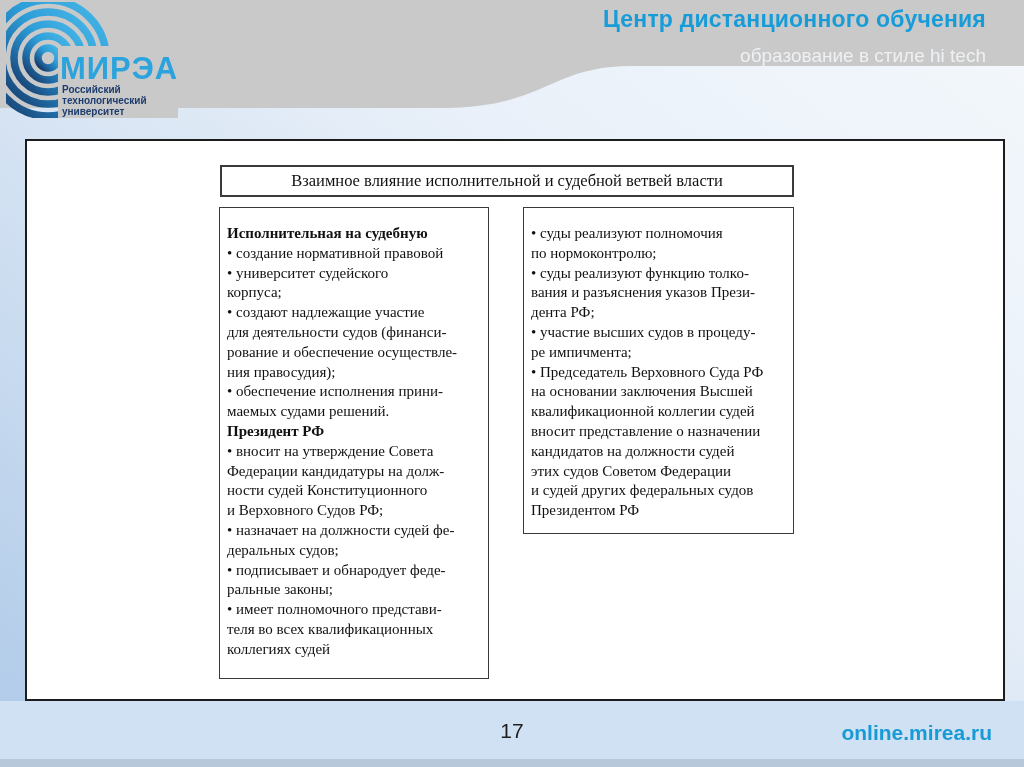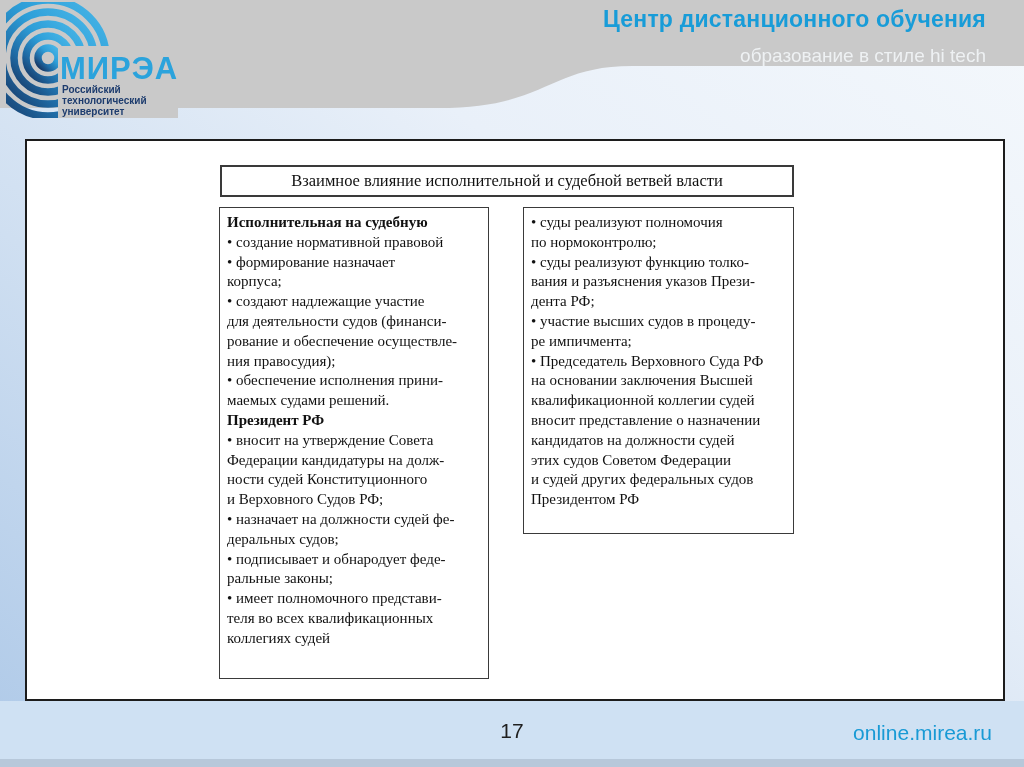--- a/index.html
+++ b/index.html
@@ -14,33 +14,33 @@
   .header-subtitle{font-size:19px;color:#eef1f3;margin-top:12px;}
   .logo{position:absolute;top:2px;left:6px;z-index:3;}
 
   
   .content-box{position:absolute;left:25px;top:139px;width:976px;height:558px;
                background:#ffffff;border:2px solid #1c1c1c;z-index:1;}
   .slide-title-box{position:absolute;left:193px;top:24px;width:570px;height:28px;
                    border:2px solid #3a3a3a;display:flex;align-items:center;justify-content:center;}
   .slide-title{font-family:"Liberation Serif",serif;font-weight:normal;font-size:16.5px;color:#111;}
 
-  .col{position:absolute;border:1px solid #3a3a3a;padding:5px 7px;box-sizing:border-box;
+  .col{position:absolute;border:1px solid #3a3a3a;padding:16px 7px;box-sizing:border-box;
        font-family:"Liberation Serif",serif;font-size:15px;color:#111;}
   .col-left{left:192px;top:66px;width:270px;height:472px;}
   .col-right{left:496px;top:66px;width:271px;height:327px;}
   .line{line-height:19.8px;white-space:nowrap;}
   .line.bold{font-weight:bold;}
 
   
   .footer{position:absolute;left:0;bottom:0;width:1024px;height:66px;background:#cfe1f3;z-index:1;}
   .footer-strip{position:absolute;left:0;bottom:0;width:1024px;height:8px;background:#b7c8da;}
   .page-number{position:absolute;left:0;top:18px;width:1024px;text-align:center;
                font-size:21px;color:#1f1f1f;}
-  .site-link{position:absolute;right:32px;top:20px;font-size:21px;font-weight:normal;color:#189ad5;}
+  .site-link{position:absolute;right:32px;top:20px;font-size:21px;font-weight:bold;color:#189ad5;}
 </style>
 </head>
 <body>
 
 <div class="page">
 
   <svg class="header-wave" viewBox="0 0 1024 112" xmlns="http://www.w3.org/2000/svg">
     <path d="M0,0 H1024 V66 H632 C548,66 548,108 438,108 L0,108 Z" fill="#c9c9c9"></path>
   </svg>
 
@@ -75,21 +75,21 @@
   </div>
 
   <div class="content-box">
     <div class="slide-title-box">
       <span class="slide-title">Взаимное влияние исполнительной и судебной ветвей власти</span>
     </div>
 
     <div class="col col-left">
         <div class="line bold">Исполнительная на судебную</div>
         <div class="line">• создание нормативной правовой</div>
-        <div class="line">• формирование назначает</div>
+        <div class="line">• университет судейского</div>
         <div class="line">корпуса;</div>
         <div class="line">• создают надлежащие участие</div>
         <div class="line">для деятельности судов (финанси-</div>
         <div class="line">рование и обеспечение осуществле-</div>
         <div class="line">ния правосудия);</div>
         <div class="line">• обеспечение исполнения прини-</div>
         <div class="line">маемых судами решений.</div>
         <div class="line bold">Президент РФ</div>
         <div class="line">• вносит на утверждение Совета</div>
         <div class="line">Федерации кандидатуры на долж-</div>

